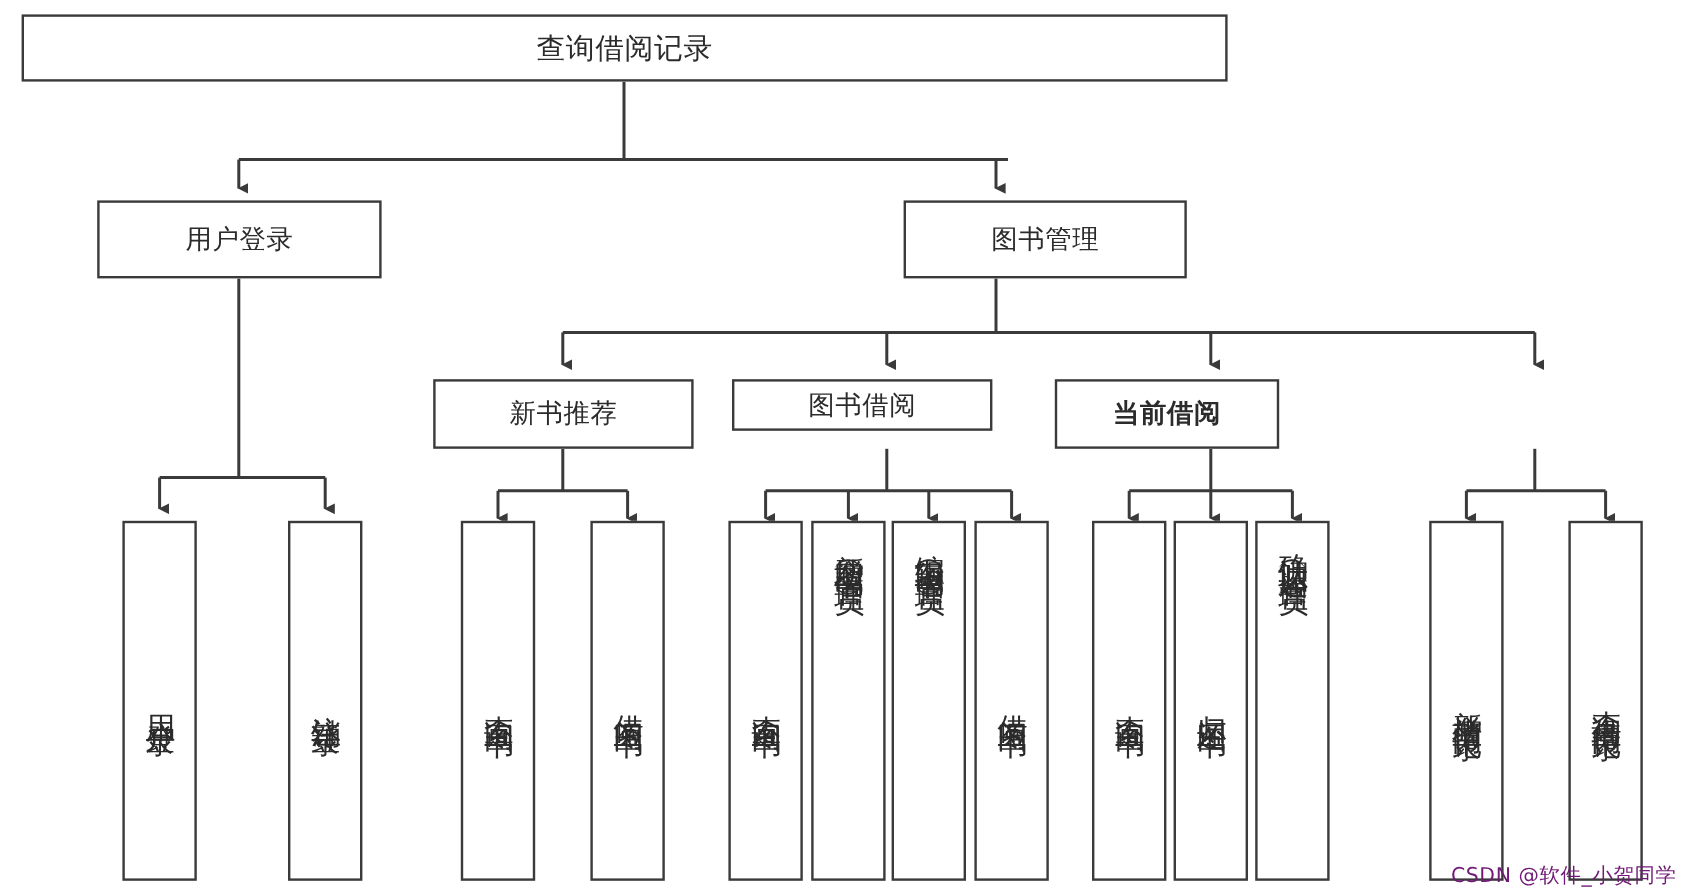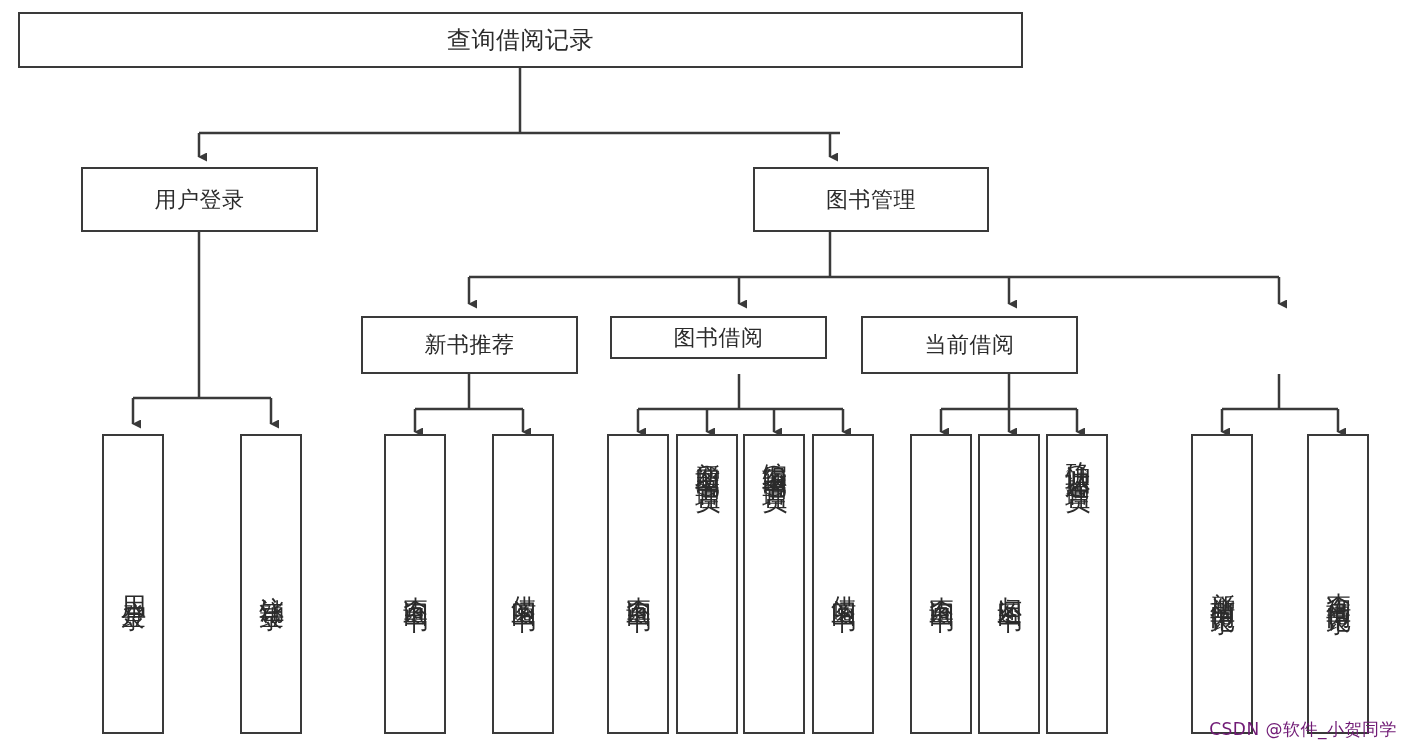--- a/index.html
+++ b/index.html
@@ -143,21 +143,21 @@
   <div class="node-box lvl-2" style="left:712px; top:167px; width:236px; height:65px;margin-left:41px;">
     <span class="node-label">图书管理</span>
   </div>
 
   <div class="node-box lvl-3" style="left:361px; top:316px; width:217px; height:58px;">
     <span class="node-label">新书推荐</span>
   </div>
   <div class="node-box lvl-3" style="left:610px; top:316px; width:217px; height:43px;">
     <span class="node-label">图书借阅</span>
   </div>
-  <div class="node-box lvl-3" style="left:861px; top:316px; width:217px; height:58px;">
+  <div class="node-box lvl-3" style="left:879px; top:316px; width:187px; height:58px;font-weight:bold;">
     <span class="node-label">当前借阅</span>
   </div>
 
   <div class="leaf-box center-text" style="left:102px; top:434px; width:62px; height:300px;">
     <span class="leaf-label">用户登录</span>
   </div>
   <div class="leaf-box center-text" style="left:240px; top:434px; width:62px; height:300px;">
     <span class="leaf-label">注销登录</span>
   </div>
 

